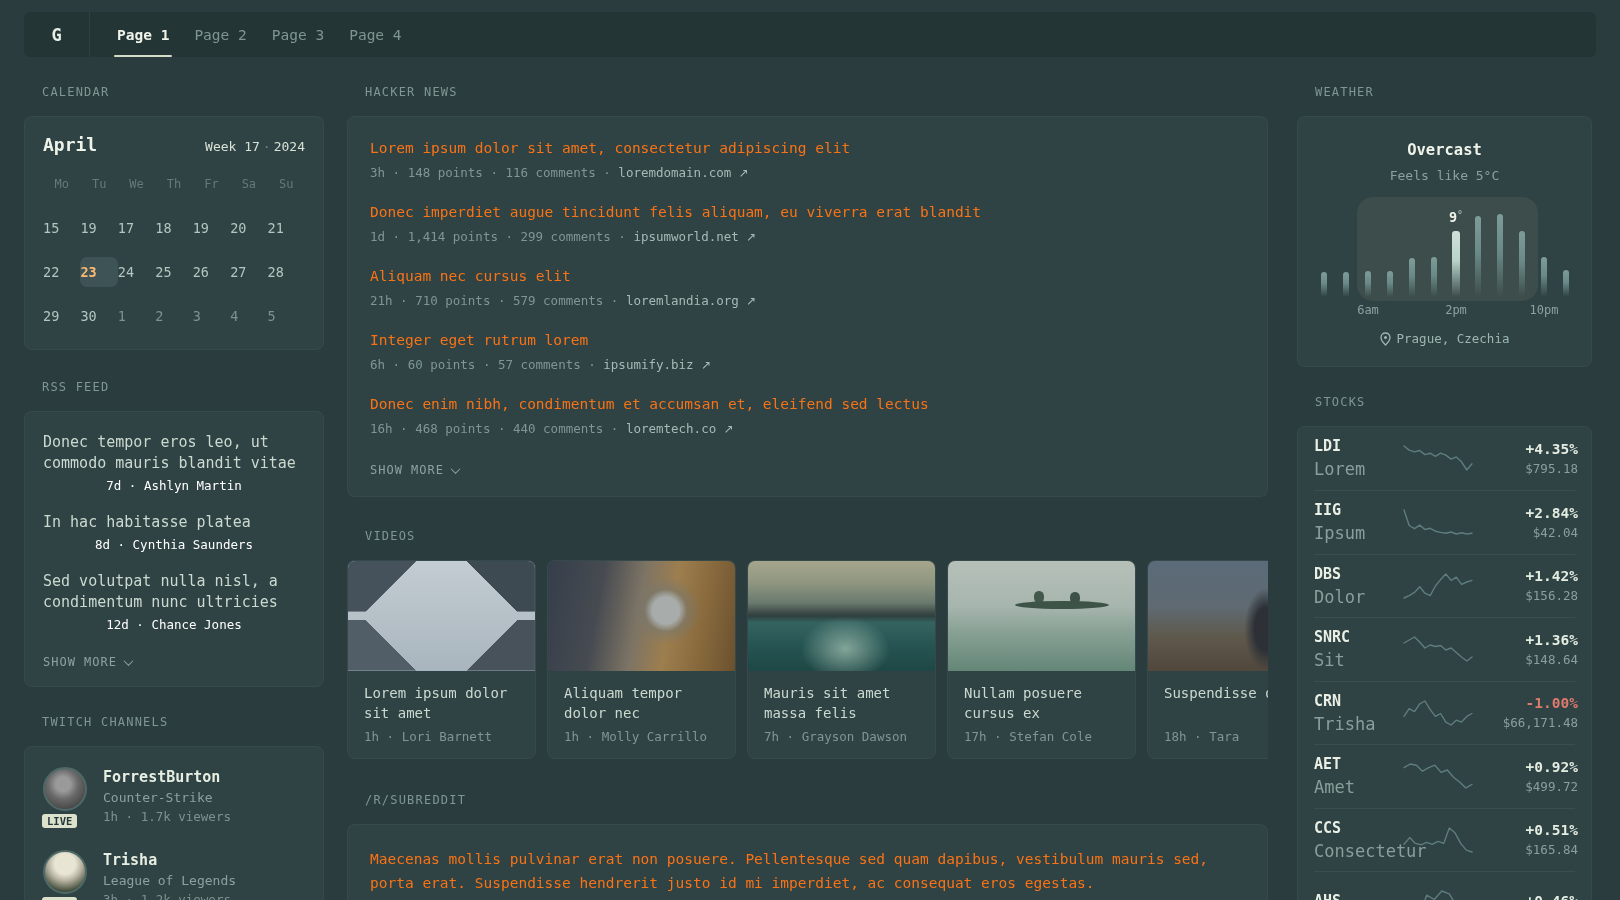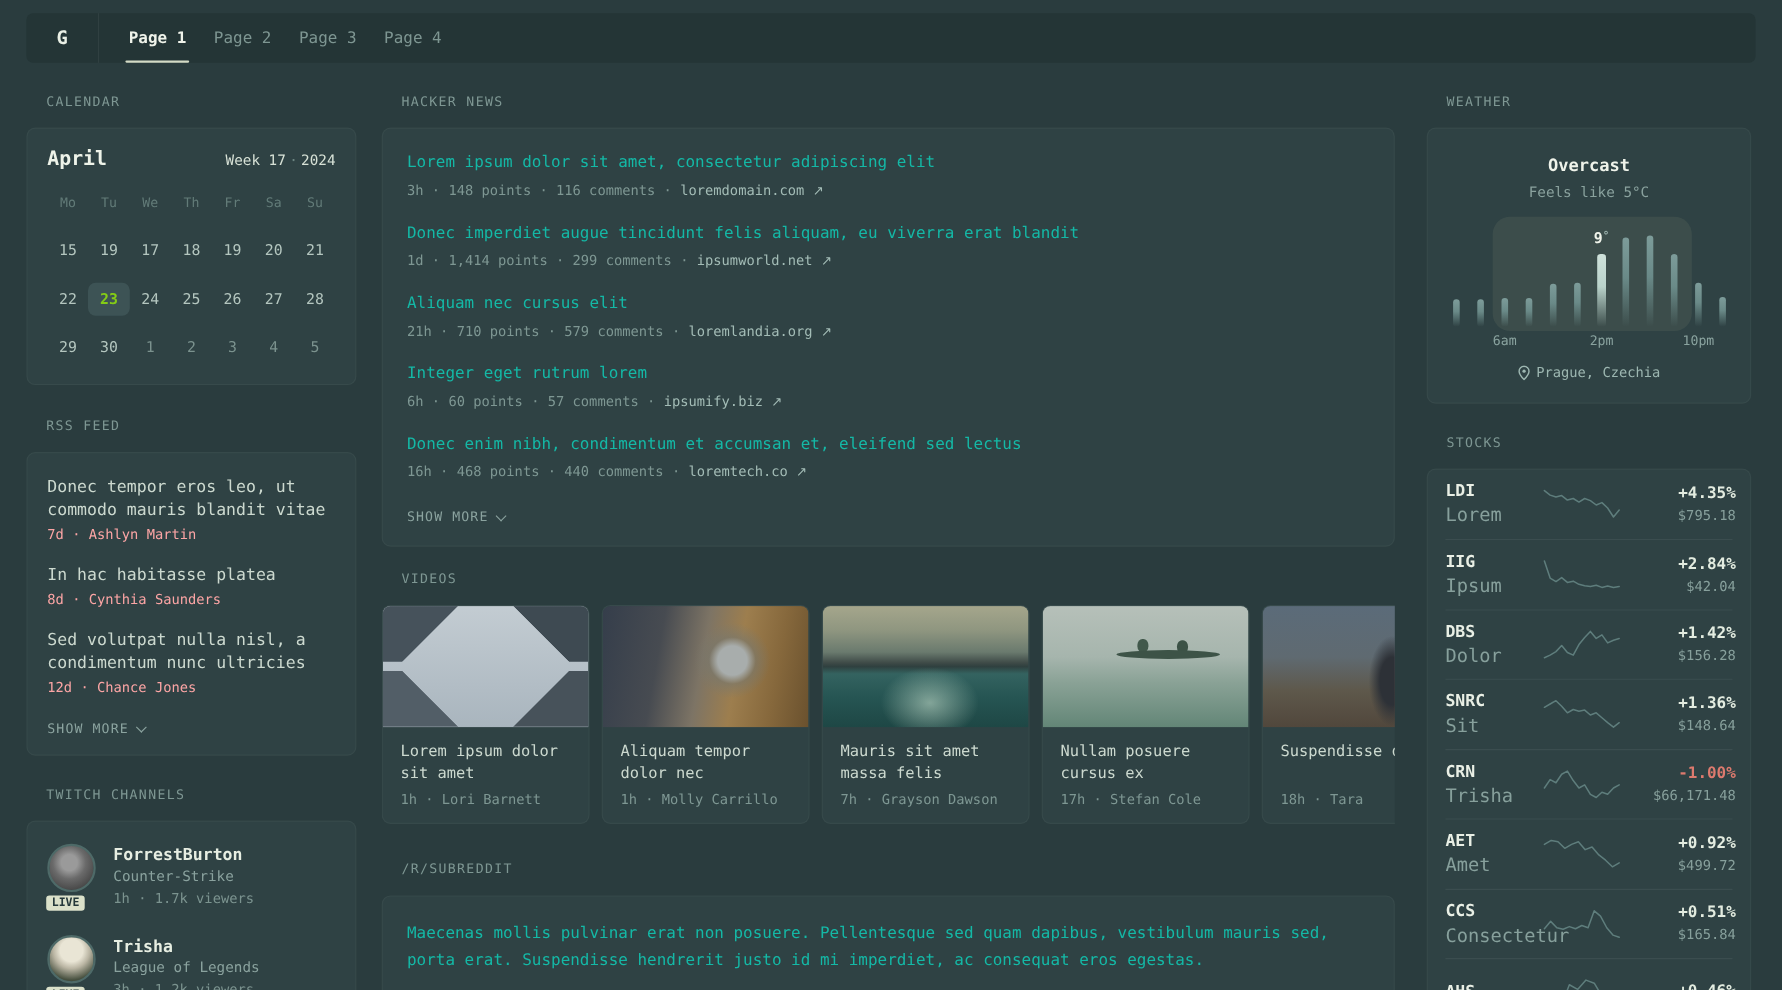--- a/index.html
+++ b/index.html
@@ -33,30 +33,30 @@
   
   .cal-card{padding:17px 18px 18px;}
   .cal-head{display:flex;justify-content:space-between;align-items:baseline;}
   .cal-month{color:#eef3e9;font-size:18px;font-weight:bold;}
   .cal-week{font-size:13px;color:#d7e1d6;}
   .cal-week .dot{color:#6c8582;margin:0 3px;}
   .cal-grid{display:grid;grid-template-columns:repeat(7,1fr);margin-top:17px;
     row-gap:14px;}
   .cal-wd{color:#627b78;font-size:12px;text-align:center;height:24px;
     line-height:24px;}
-  .cal-cell{height:30px;line-height:30px;text-align:center;font-size:13.5px;
+  .cal-cell{height:30px;line-height:30px;text-align:left;font-size:13.5px;
     color:#b4c6bf;border-radius:7px;cursor:pointer;}
   .cal-cell.muted{color:#7b928e;}
-  .cal-cell.sel{background:#3d5355;color:#84cc16;font-weight:bold;}
+  .cal-cell.sel{background:#3d5355;color:#fdba74;font-weight:bold;}
 
   
   .feed-card{padding:20px 18px 16px;}
   .feed-item{margin-bottom:19px;}
   .feed-title{color:#ccd9cf;font-size:15px;line-height:21px;cursor:pointer;}
-  .feed-meta{color:#fca5a5;font-size:12.5px;margin-top:4px;}
+  .feed-meta{color:#ffffff;font-size:12.5px;margin-top:4px;text-align:center;}
   .show-more{display:inline-flex;align-items:center;color:#8ba39f;font-size:12px;
     letter-spacing:1px;cursor:pointer;background:none;border:none;padding:0;
     font-family:inherit;margin-top:2px;}
   .chev{width:7px;height:7px;border-right:1.5px solid currentColor;
     border-bottom:1.5px solid currentColor;transform:rotate(45deg) translate(-1px,-1px);
     display:inline-block;margin-left:8px;}
 
   
   .tw-card{padding:20px 18px;}
   .tw-row{display:flex;margin-bottom:26px;}
@@ -68,21 +68,21 @@
     color:#24383a;font-size:10.5px;font-weight:bold;padding:1px 5px;
     border-radius:5px;border:2px solid #2f4244;}
   .tw-info{margin-left:14px;padding-top:1px;}
   .tw-name{color:#e7eee2;font-size:15px;font-weight:bold;cursor:pointer;}
   .tw-game{color:#8aa29e;font-size:13px;margin-top:4px;}
   .tw-meta{color:#7b938f;font-size:12.5px;margin-top:4px;}
 
   
   .hn-card{padding:22px 22px 18px;}
   .hn-item{margin-bottom:23px;}
-  .hn-title{color:#14b8a6;font-size:14.5px;line-height:19px;cursor:pointer;display:block;}
+  .hn-title{color:#f97316;font-size:14.5px;line-height:19px;cursor:pointer;display:block;}
   .hn-meta{color:#7e9793;font-size:12.5px;margin-top:7px;}
   .hn-domain{color:#a3bcb6;cursor:pointer;text-decoration:none;}
   .arrow{color:#a3bcb6;font-family:"DejaVu Sans",sans-serif;font-size:12px;}
 
   
   .videos-row{display:flex;gap:11px;overflow:hidden;width:921px;}
   .video-card{width:189px;flex-shrink:0;background:#2f4244;
     border:1px solid rgba(223,233,220,0.05);border-radius:8px;overflow:hidden;}
   .video-thumb{width:100%;height:110px;cursor:pointer;position:relative;}
   .video-body{padding:12px 16px 14px;}
@@ -303,21 +303,21 @@
         <a class="hn-domain">loremtech.co</a>
         <span class="arrow">↗</span>
       </div>
     </div>
     <button class="show-more">
       <span>SHOW MORE</span>
       <span class="chev"></span>
     </button>
   </div>
 
-  <div class="section-heading" style="margin-top:22px;">VIDEOS</div>
+  <div class="section-heading" style="margin-top:32px;">VIDEOS</div>
   <div class="videos-row">
     <div class="video-card">
       <div class="video-thumb thumb-towers"></div>
       <div class="video-body">
         <div class="video-title">Lorem ipsum dolor sit amet consectetu…</div>
         <div class="video-meta">1h · Lori Barnett</div>
       </div>
     </div>
     <div class="video-card">
       <div class="video-thumb thumb-camera"></div>

